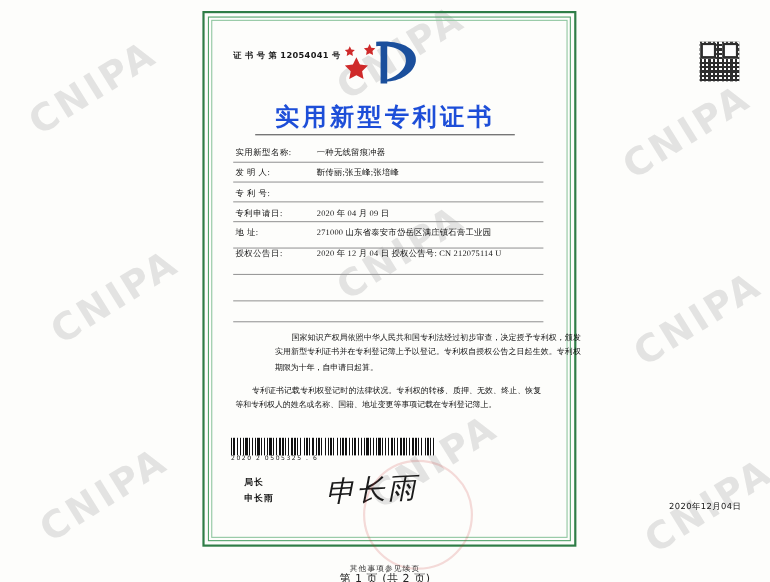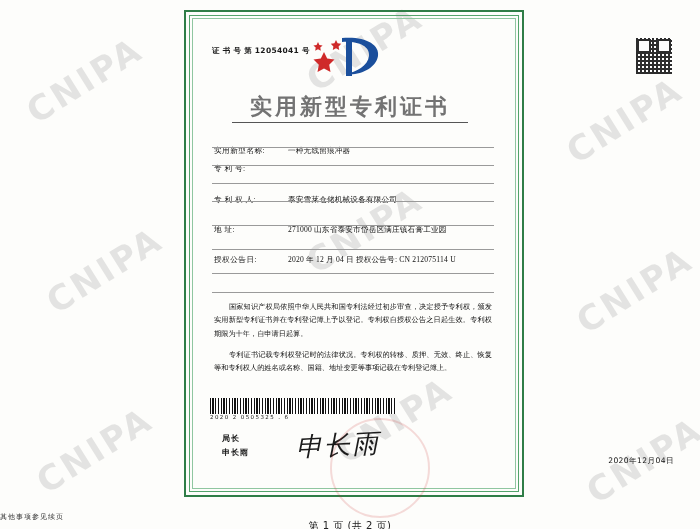--- a/index.html
+++ b/index.html
@@ -114,21 +114,21 @@
   }
   
   .title {
     position: absolute;
     left: 0; right: 0;
     top: 92px;
     text-align: center;
     font-size: 22px;
     font-weight: bold;
     letter-spacing: 3px;
-    color: #737373;
+    color: #1d4ed8;
     font-family: Liberation Sans, sans-serif;
   }
   .title-rule {
     position: absolute;
     left: 232px;
     top: 122px;
     width: 236px;
     height: 1px;
     background: #555;
   }
@@ -150,42 +150,41 @@
     line-height: 1.3;
   }
   .row .lab {
     width: 74px;
     flex: 0 0 74px;
     letter-spacing: 0.5px;
   }
   .row .val {
     flex: 1 1 auto;
     letter-spacing: 0.2px;
-    margin-top: 12px;
   }
   .rule-row {
     position: absolute;
     left: 212px;
     width: 282px;
     height: 1px;
     background: #9a9a9a;
   }
 
   
   .para {
     position: absolute;
     left: 214px;
     width: 278px;
     font-size: 7.2px;
     line-height: 1.85;
     color: #111;
     text-align: justify;
     text-indent: 15px;
   }
-  .p1 { top: 300px; }
+  .p1 { top: 300px; margin-left: 36px; }
   .p2 { top: 348px; }
 
   
   .barcode {
     position: absolute;
     left: 210px;
     top: 398px;
     width: 186px;
     height: 16px;
     background:
@@ -251,20 +250,21 @@
     top: 519px;
     text-align: center;
     font-size: 10px;
     color: #222;
     letter-spacing: 0.5px;
   }
   .footer-note {
     position: absolute;
     left: 0; right: 0;
     top: 512px;
+    text-align: center;
     font-size: 7px;
     color: #333;
     letter-spacing: 1px;
   }
 </style>
 </head>
 <body>
 
 <div class="page">
 
@@ -296,25 +296,29 @@
 
   <div class="title">实用新型专利证书</div>
   <div class="title-rule"></div>
 
   <div class="fields">
     <div class="row">
       <div class="lab">实用新型名称:</div>
       <div class="val">一种无线留痕冲器</div>
     </div>
     <div class="row">
+      <div class="lab">发 明 人:</div>
+      <div class="val">靳传丽;张玉峰;张培峰</div>
+    </div>
+    <div class="row">
       <div class="lab">专 利 号:</div>
     </div>
     <div class="row">
-      <div class="lab">专 利 权 人:</div>
-      <div class="val">泰安雪莱仓储机械设备有限公司</div>
+      <div class="lab">专利申请日:</div>
+      <div class="val">2020 年 04 月 09 日</div>
     </div>
     <div class="row">
       <div class="lab">地          址:</div>
       <div class="val">271000 山东省泰安市岱岳区满庄镇石膏工业园</div>
     </div>
     <div class="row">
       <div class="lab">授权公告日:</div>
       <div class="val">2020 年 12 月 04 日          授权公告号: CN 212075114 U</div>
     </div>
   </div>

